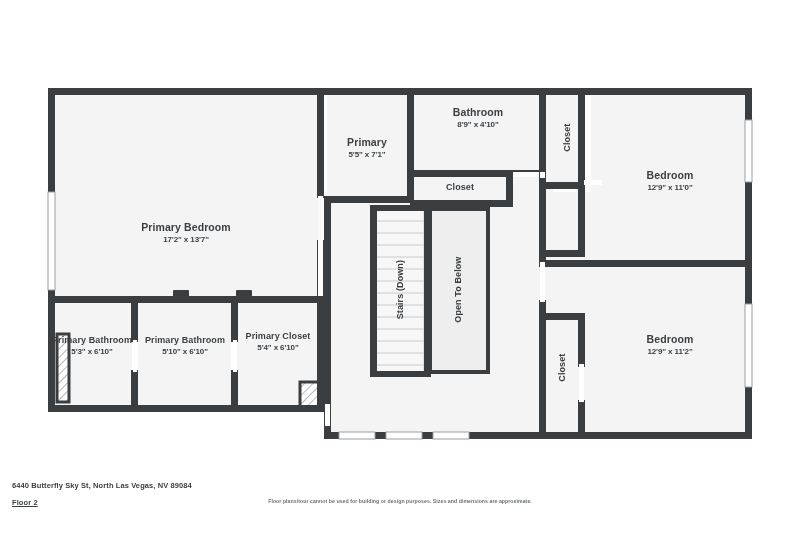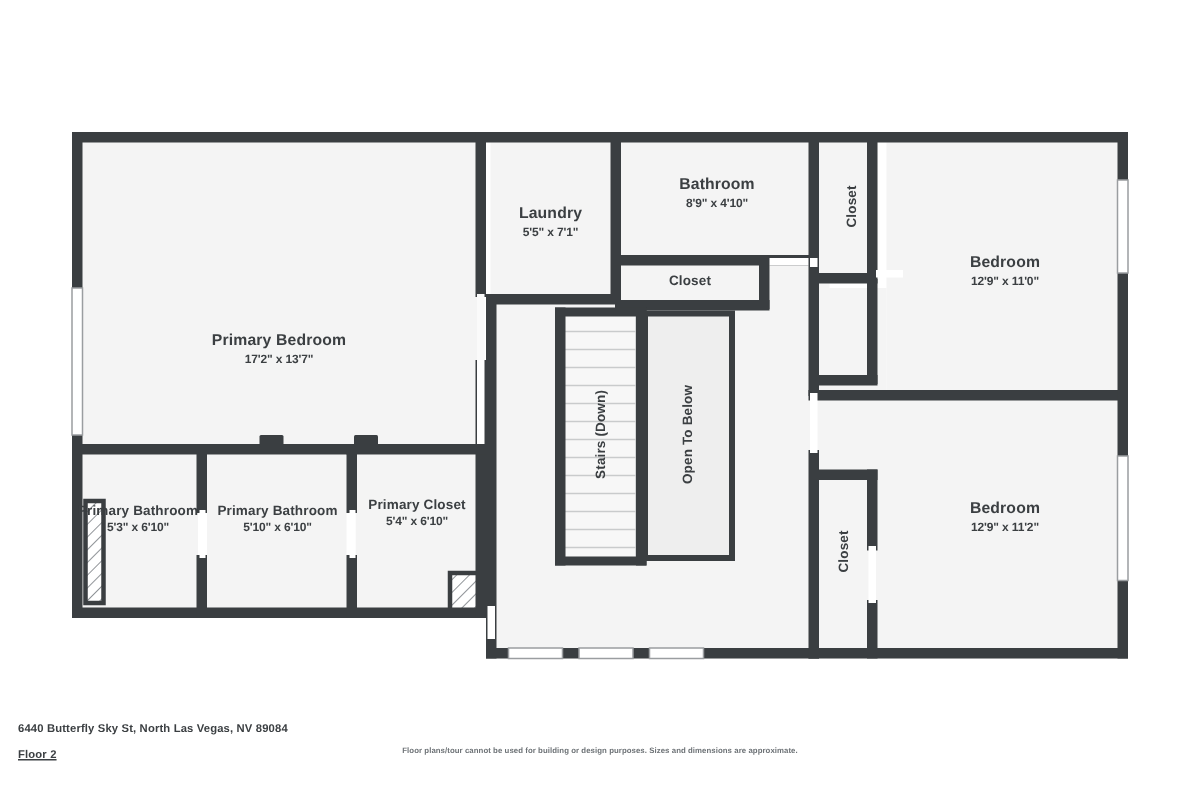--- a/index.html
+++ b/index.html
@@ -285,25 +285,25 @@
     <span class="room-name small">Primary Bathroom</span>
     <span class="room-dims">5'10" x 6'10"</span>
   </div>
 
   <div class="room-label" style="left:234px; top:331px; width:88px;">
     <span class="room-name small">Primary Closet</span>
     <span class="room-dims">5'4" x 6'10"</span>
   </div>
 
   <div class="room-label" style="left:327px; top:136px; width:80px;">
-    <span class="room-name">Laundry</span>
+    <span class="room-name">Primary</span>
     <span class="room-dims">5'5" x 7'1"</span>
   </div>
 
-  <div class="room-label" style="left:413px; top:117px; width:130px;">
+  <div class="room-label" style="left:413px; top:106px; width:130px;">
     <span class="room-name">Bathroom</span>
     <span class="room-dims">8'9" x 4'10"</span>
   </div>
 
   <div class="room-label" style="left:414px; top:182px; width:92px;">
     <span class="room-name small">Closet</span>
   </div>
 
   <div class="room-label rot-label v" style="left:346px; top:284px; width:110px;">
     <span class="room-name small">Stairs (Down)</span>

